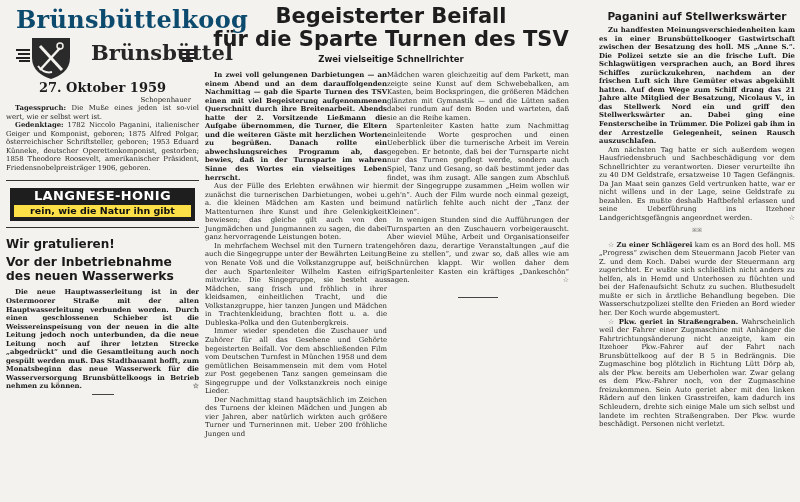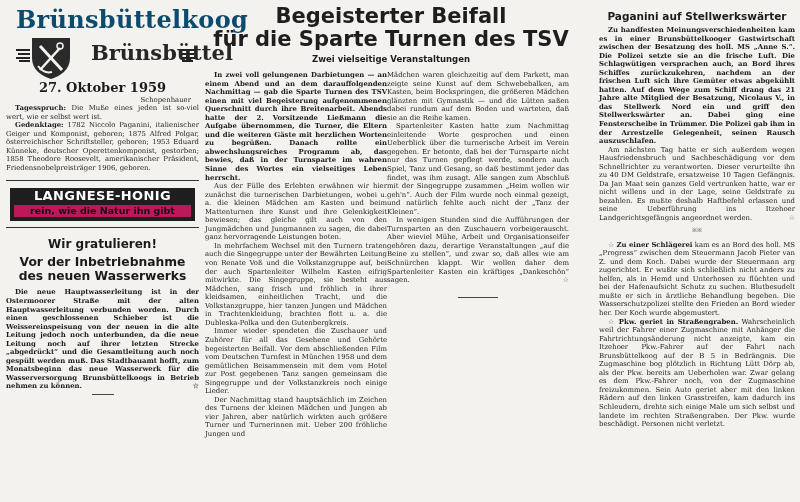--- a/index.html
+++ b/index.html
@@ -15,22 +15,22 @@
   .mast1 { position: absolute; left: 10px; top: 5px; font-family: "DejaVu Serif", serif; font-weight: bold; font-size: 24px; letter-spacing: 0.3px; color: #0c4a6e; }
   .mast2 { position: absolute; left: 66px; top: 40px; font-family: "DejaVu Serif", serif; font-weight: bold; font-size: 21px; color: #262626; margin-left: 19px; }
   .crest { position: absolute; left: 24px; top: 36px; width: 42px; height: 44px; }
   .bars-l { position: absolute; left: 10px; top: 48px; width: 14px; height: 14px; }
   .bars-r { position: absolute; left: 176px; top: 48px; width: 14px; height: 14px; }
   .date { text-align: center; font-weight: bold; font-size: 13px; margin-top: 6px; margin-bottom: 3px; }
   .quote-author { text-align: right; padding-right: 8px; }
   .rule-double { margin: 8px 0 6px 0; height: 2px; border-top: 1px solid #333; display: flex; gap: 2px; }
   .ad { background: #1e1e1e; padding: 0 4px 4px 4px; margin: 0 4px; }
   .ad-title { color: #fff; font-family: "DejaVu Sans", sans-serif; font-weight: bold; font-size: 13px; text-align: center; letter-spacing: 0.4px; line-height: 15px; }
-  .ad-sub { background: #be185d; color: #111; font-family: "DejaVu Sans", sans-serif; font-weight: bold; font-size: 9.5px; text-align: center; line-height: 12px; margin-top: 2px; }
-  .h-sans { font-family: "DejaVu Sans", sans-serif; font-weight: bold; text-align: center; color: #1a1a1a; }
+  .ad-sub { background: #fde047; color: #111; font-family: "DejaVu Sans", sans-serif; font-weight: bold; font-size: 9.5px; text-align: center; line-height: 12px; margin-top: 2px; }
+  .h-sans { font-family: "DejaVu Sans", sans-serif; font-weight: bold; color: #1a1a1a; }
   .h-grat { font-size: 12px; margin: 8px 0 4px 0; }
   .h-wasser { font-size: 12.3px; line-height: 14px; margin: 4px 0 5px 0; }
   .short-rule { width: 22px; height: 1px; background: #444; margin: 3px auto 0 auto; }
   
   #middle { left: 205px; width: 372px; }
   .h-main { font-family: "DejaVu Sans", sans-serif; font-weight: bold; text-align: center; font-size: 21px; line-height: 23px; color: #1e1e1e; margin-top: 5px; }
   .h-sub { font-family: "DejaVu Sans", sans-serif; font-weight: bold; text-align: center; font-size: 8.5px; margin-top: 3px; margin-bottom: 7px; }
   .mid-cols { display: flex; gap: 0; }
   .mid-cols > div { width: 182px; }
   .sep { width: 40px; height: 1px; background: #444; margin: 12px auto 0 auto; }
@@ -97,21 +97,21 @@
     <span class="star-end">☆</span>
   </p>
   <div class="short-rule"></div>
 </div>
 
 <div id="middle" class="col">
   <h1 class="h-main">
     <span>Begeisterter Beifall</span><br>
     <span>für die Sparte Turnen des TSV</span>
   </h1>
-  <div class="h-sub">Zwei vielseitige Veranstaltungen</div>
+  <div class="h-sub">Zwei vielseitige Schnellrichter</div>
   <div class="mid-cols">
     <div>
       <p class="p bold indent">In zwei voll gelungenen Darbietungen — an einem Abend und an dem darauffolgenden Nachmittag — gab die Sparte Turnen des TSV einen mit viel Begeisterung aufgenommenen Querschnitt durch ihre Breitenarbeit. Abends hatte der 2. Vorsitzende Ließmann die Aufgabe übernommen, die Turner, die Eltern und die weiteren Gäste mit herzlichen Worten zu begrüßen. Danach rollte ein abwechslungsreiches Programm ab, das bewies, daß in der Turnsparte im wahren Sinne des Wortes ein vielseitiges Leben herrscht.</p>
       <p class="p indent">Aus der Fülle des Erlebten erwähnen wir hier zunächst die turnerischen Darbietungen, wobei u. a. die kleinen Mädchen am Kasten und beim Mattenturnen ihre Kunst und ihre Gelenkigkeit bewiesen; das gleiche gilt auch von den Jungmädchen und Jungmannen zu sagen, die dabei ganz hervorragende Leistungen boten.</p>
       <p class="p indent">In mehrfachem Wechsel mit den Turnern traten auch die Singegruppe unter der Bewährten Leitung von Renate Voß und die Volkstanzgruppe auf, bei der auch Spartenleiter Wilhelm Kasten eifrig mitwirkte. Die Singegruppe, sie besteht aus Mädchen, sang frisch und fröhlich in ihrer kleidsamen, einheitlichen Tracht, und die Volkstanzgruppe, hier tanzen Jungen und Mädchen in Trachtenkleidung, brachten flott u. a. die Dubleska-Polka und den Gutenbergkreis.</p>
       <p class="p indent">Immer wieder spendeten die Zuschauer und Zuhörer für all das Gesehene und Gehörte begeisterten Beifall. Vor dem abschließenden Film vom Deutschen Turnfest in München 1958 und dem gemütlichen Beisammensein mit dem vom Hotel zur Post gegebenen Tanz sangen gemeinsam die Singegruppe und der Volkstanzkreis noch einige Lieder.</p>
       <p class="p indent">Der Nachmittag stand hauptsächlich im Zeichen des Turnens der kleinen Mädchen und Jungen ab vier Jahren, aber natürlich wirkten auch größere Turner und Turnerinnen mit. Ueber 200 fröhliche Jungen und</p>
     </div>
     <div>
       <p class="p">Mädchen waren gleichzeitig auf dem Parkett, man zeigte seine Kunst auf dem Schwebebalken, am Kasten, beim Bockspringen, die größeren Mädchen glänzten mit Gymnastik — und die Lütten saßen dabei rundum auf dem Boden und warteten, daß sie an die Reihe kamen.</p>

